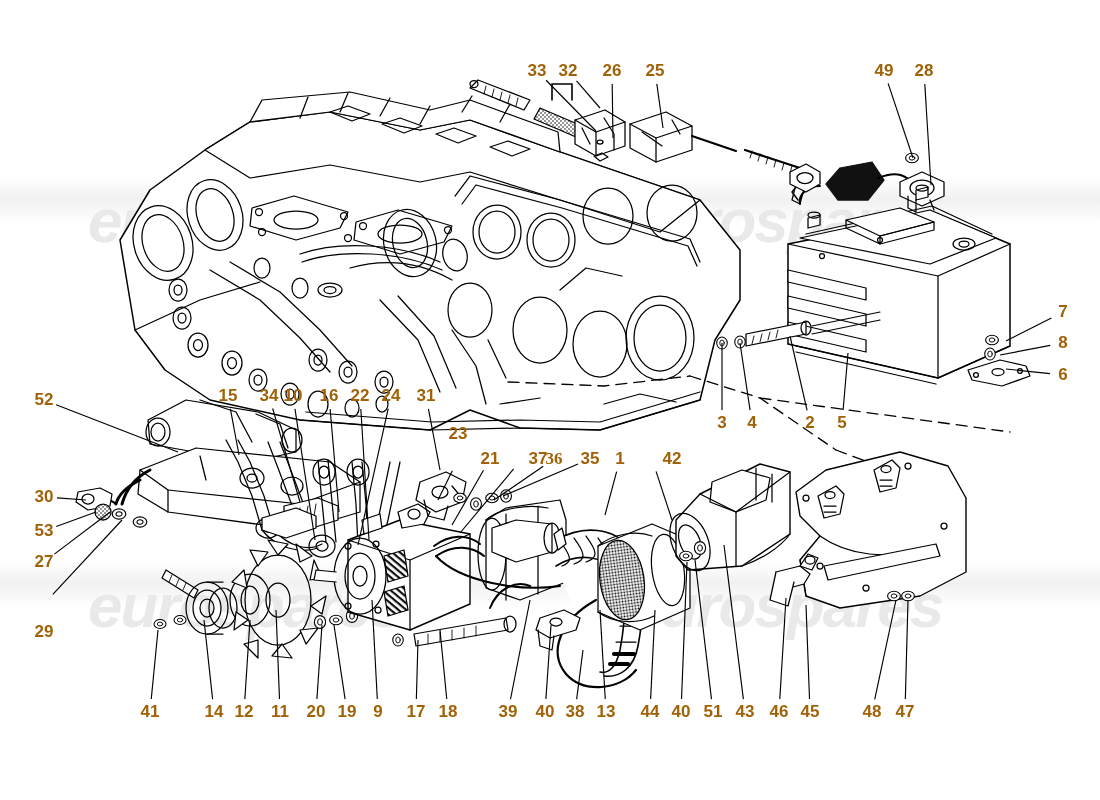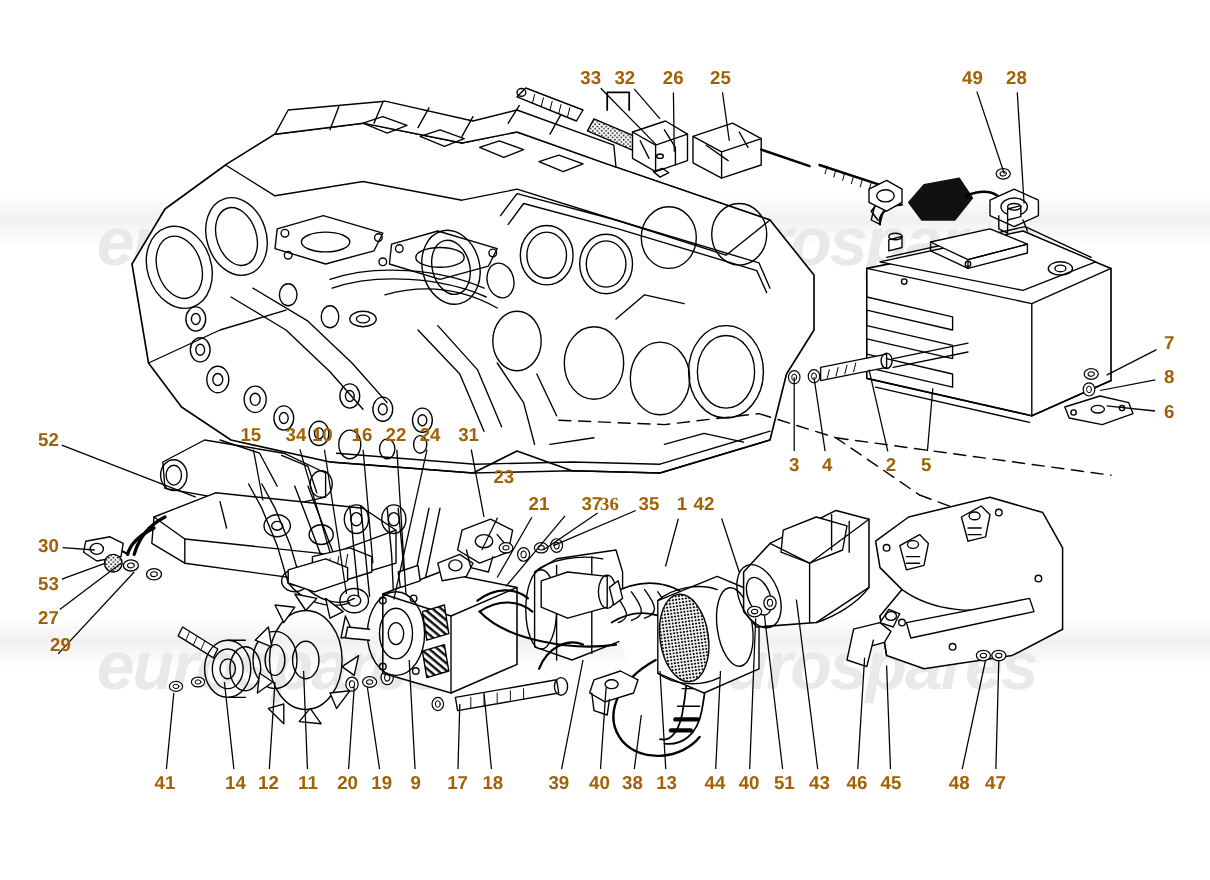--- a/index.html
+++ b/index.html
@@ -667,28 +667,28 @@
       <div class="callout" style="left: 228px; top: 396px;">15</div>
       <div class="callout" style="left: 269px; top: 396px;">34</div>
       <div class="callout" style="left: 293px; top: 396px;">10</div>
       <div class="callout" style="left: 329px; top: 396px;">16</div>
       <div class="callout" style="left: 360px; top: 396px;">22</div>
       <div class="callout" style="left: 391px; top: 396px;">24</div>
       <div class="callout" style="left: 426px; top: 396px;">31</div>
       <div class="callout" style="left: 44px; top: 497px;">30</div>
       <div class="callout" style="left: 44px; top: 531px;">53</div>
       <div class="callout" style="left: 44px; top: 562px;">27</div>
-      <div class="callout" style="left: 44px; top: 587px; margin-left: 11px;">29</div>
+      <div class="callout" style="left: 44px; top: 632px;">29</div>
       <div class="callout" style="left: 458px; top: 434px;">23</div>
       <div class="callout" style="left: 490px; top: 459px;">21</div>
       <div class="callout" style="left: 522px; top: 459px; margin-left: 16px;">37</div>
       <div class="callout" style="left: 554px; top: 459px; font-family: Liberation Serif, serif;">36</div>
       <div class="callout" style="left: 590px; top: 459px;">35</div>
       <div class="callout" style="left: 620px; top: 459px;">1</div>
-      <div class="callout" style="left: 640px; top: 459px;">42</div>
+      <div class="callout" style="left: 672px; top: 459px;">42</div>
       <div class="callout" style="left: 150px; top: 712px;">41</div>
       <div class="callout" style="left: 214px; top: 712px;">14</div>
       <div class="callout" style="left: 244px; top: 712px;">12</div>
       <div class="callout" style="left: 280px; top: 712px;">11</div>
       <div class="callout" style="left: 316px; top: 712px;">20</div>
       <div class="callout" style="left: 347px; top: 712px;">19</div>
       <div class="callout" style="left: 378px; top: 712px;">9</div>
       <div class="callout" style="left: 416px; top: 712px;">17</div>
       <div class="callout" style="left: 448px; top: 712px;">18</div>
       <div class="callout" style="left: 508px; top: 712px;">39</div>

